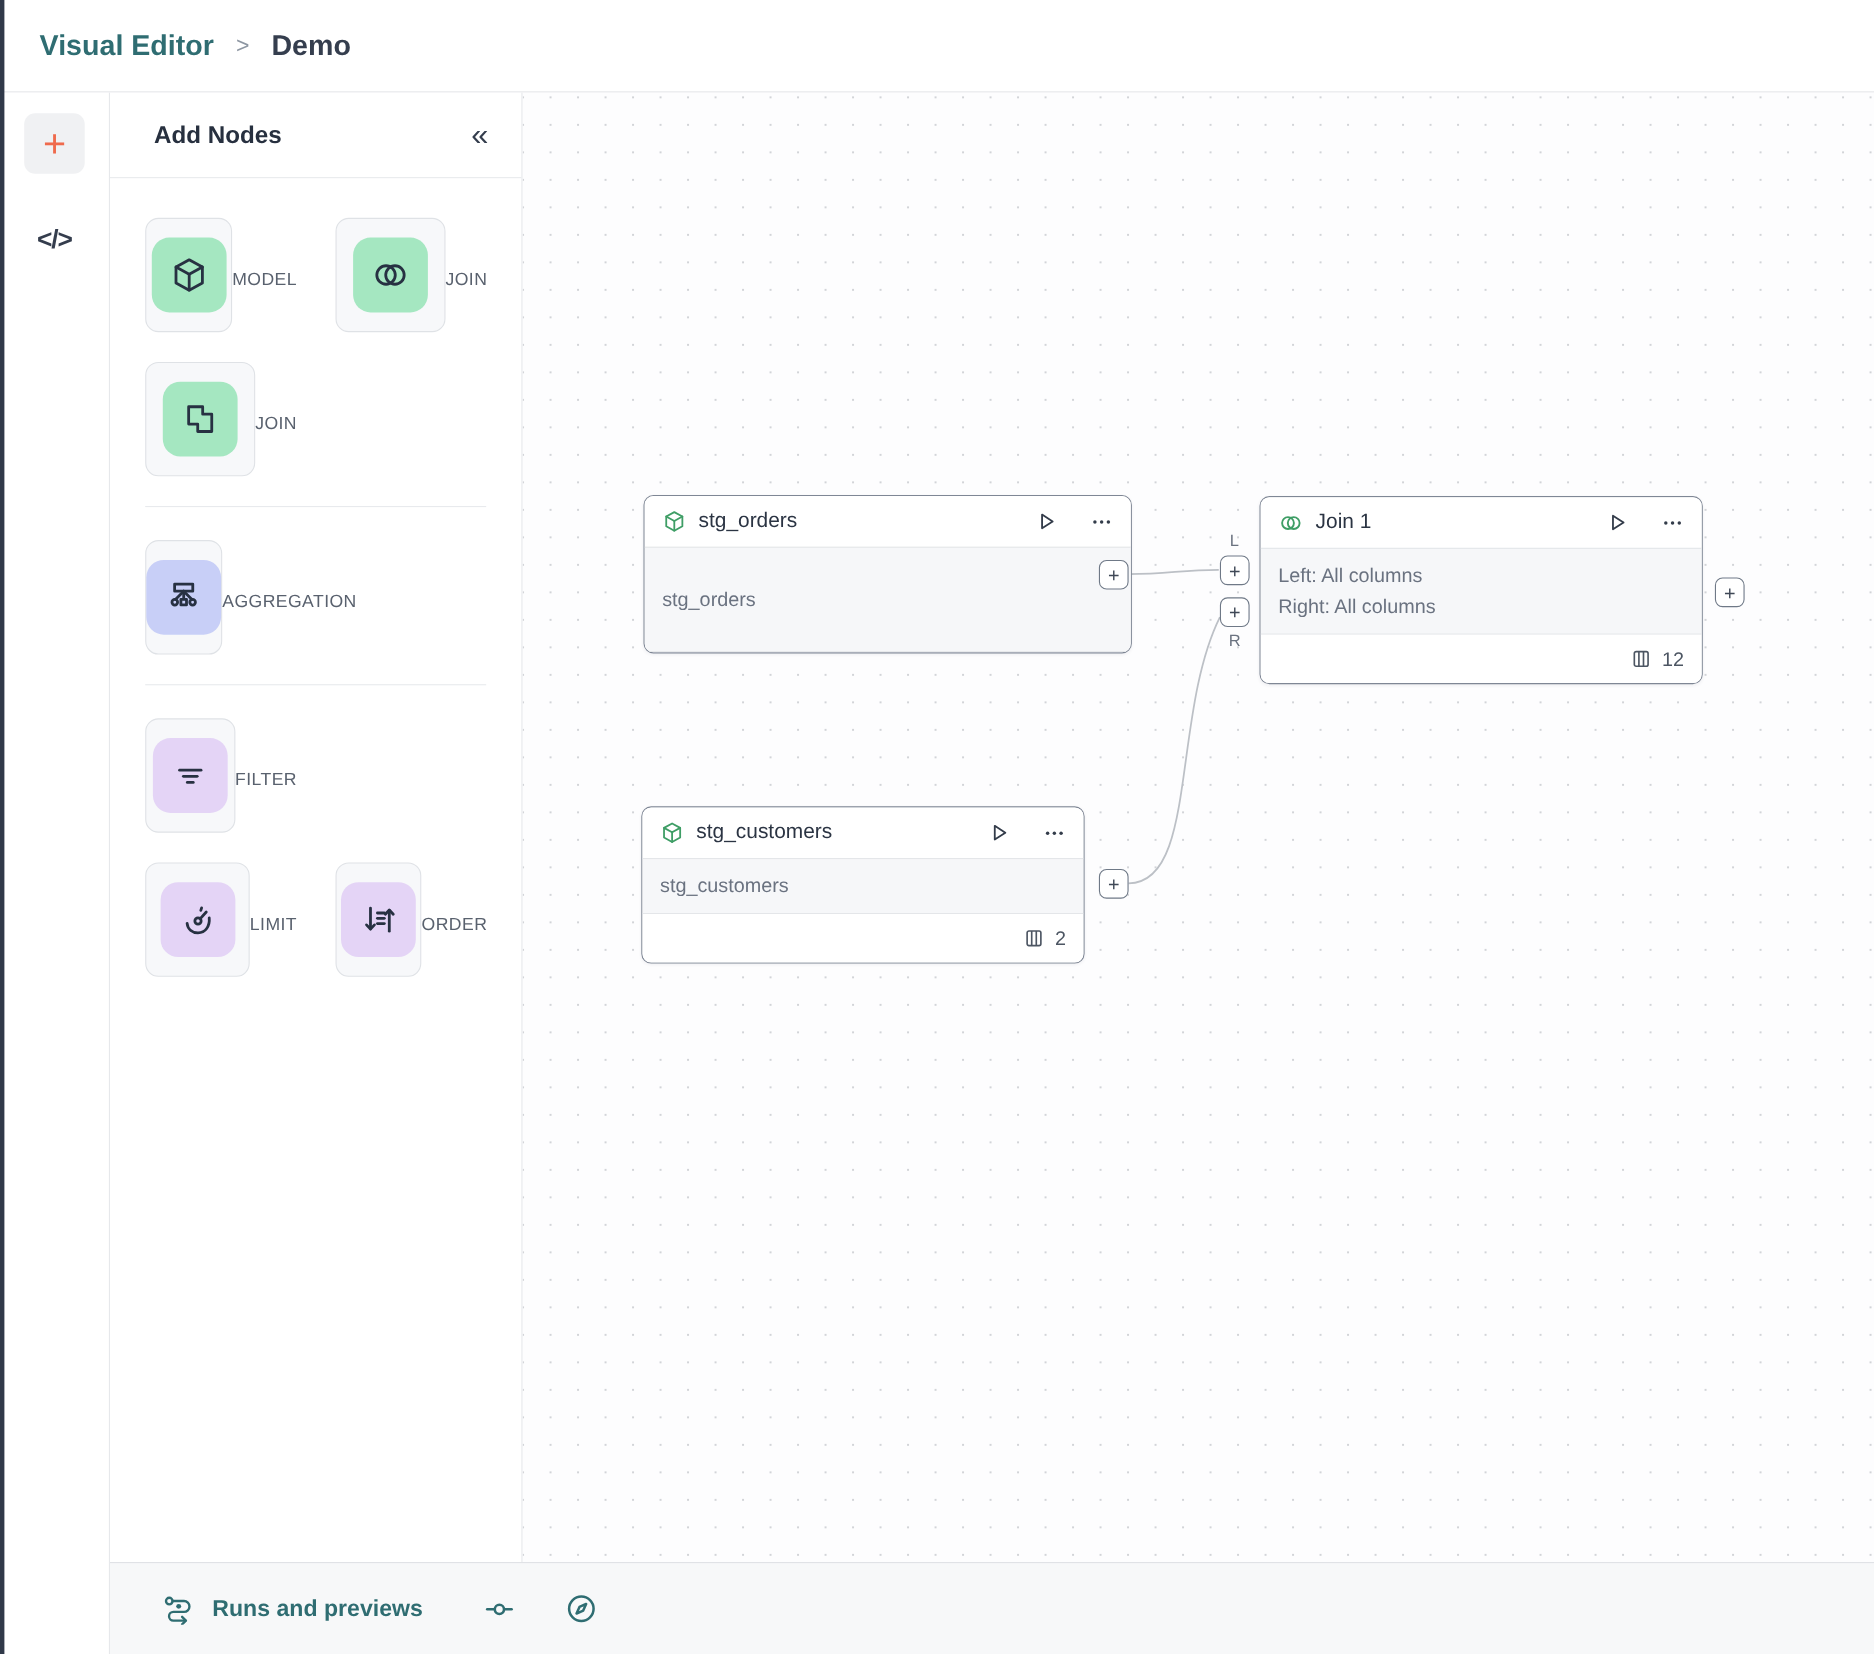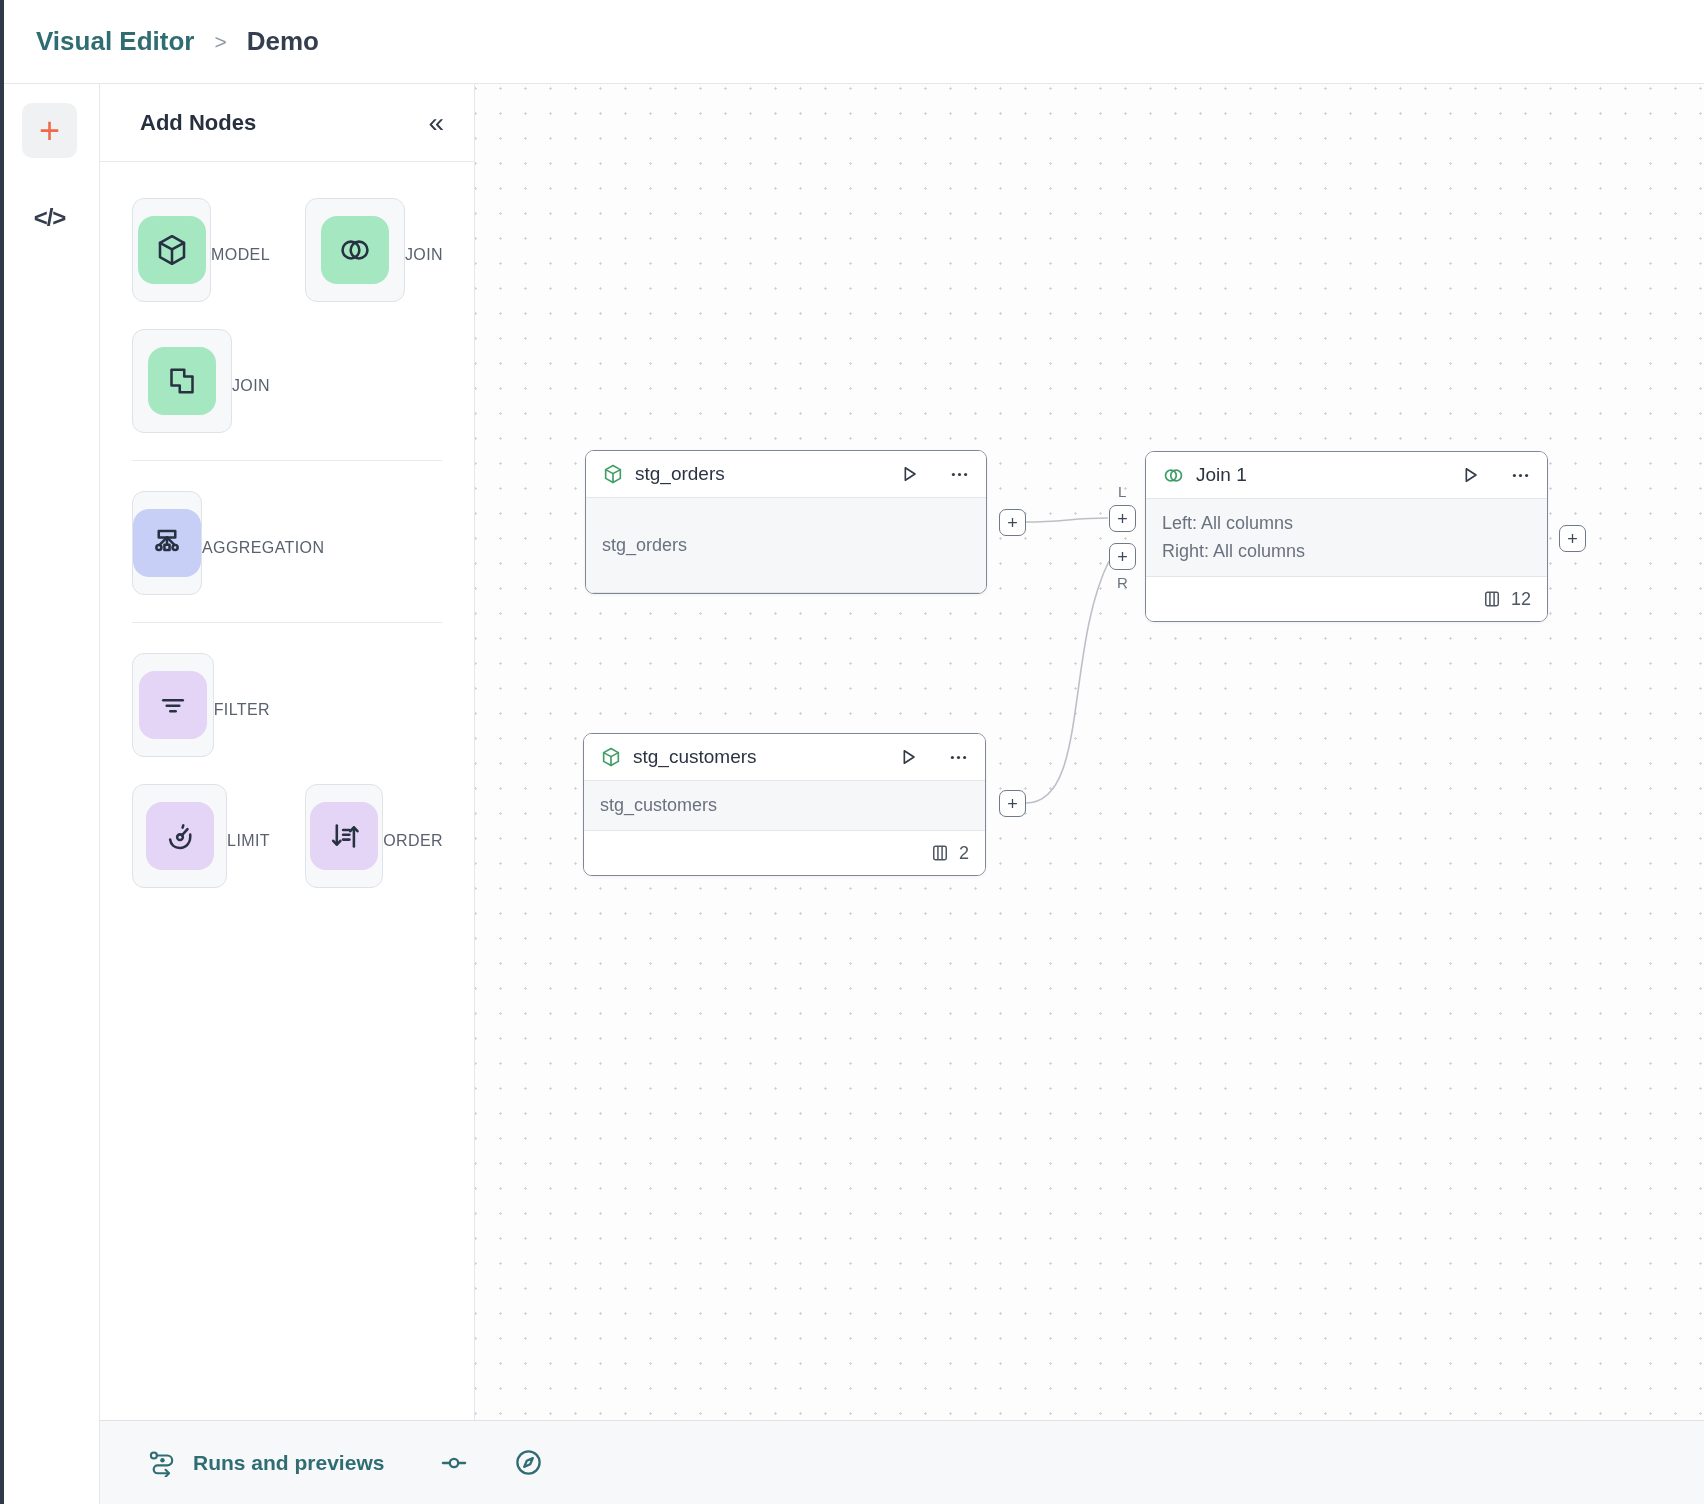--- a/index.html
+++ b/index.html
@@ -246,21 +246,21 @@
     </div>
   </aside>
 
   <main class="canvas">
 
     <svg class="wires" width="1229" height="1336" viewBox="0 0 1229 1336" fill="none" stroke="#bcc0c6" stroke-width="1.6">
       <path d="M 551 438 C 588 438 598 434 633 434"></path>
       <path d="M 551 719 C 614 719 590 566 634 477"></path>
     </svg>
 
-    <div class="node" style="left:110px; top:366px; width:402px; height:144px;">
+    <div class="node" style="left:110px; top:366px; width:444px; height:144px;">
       <div class="node-header">
         <svg width="22" height="22" viewBox="0 0 24 24" fill="none" stroke="#3f9e66" stroke-width="1.8" stroke-linejoin="round" stroke-linecap="round">
           <path d="M12 2.8 20 7.2 V16.8 L12 21.2 4 16.8 V7.2 Z"></path>
             <path d="M4 7.2 12 11.6 20 7.2"></path>
             <path d="M12 11.6 V21.2"></path>
         </svg>
         <span class="node-title">stg_orders</span>
         <span class="icon-btn">
           <svg width="22" height="22" viewBox="0 0 24 24" fill="none" stroke="#333c4a" stroke-width="1.8" stroke-linejoin="round">
               <path d="M8 5.2 L18.5 12 8 18.8 Z"></path>

